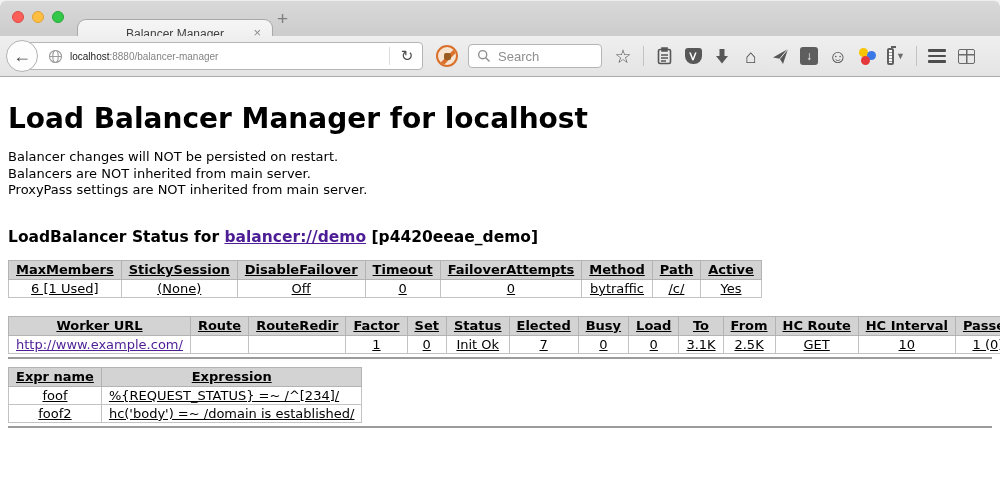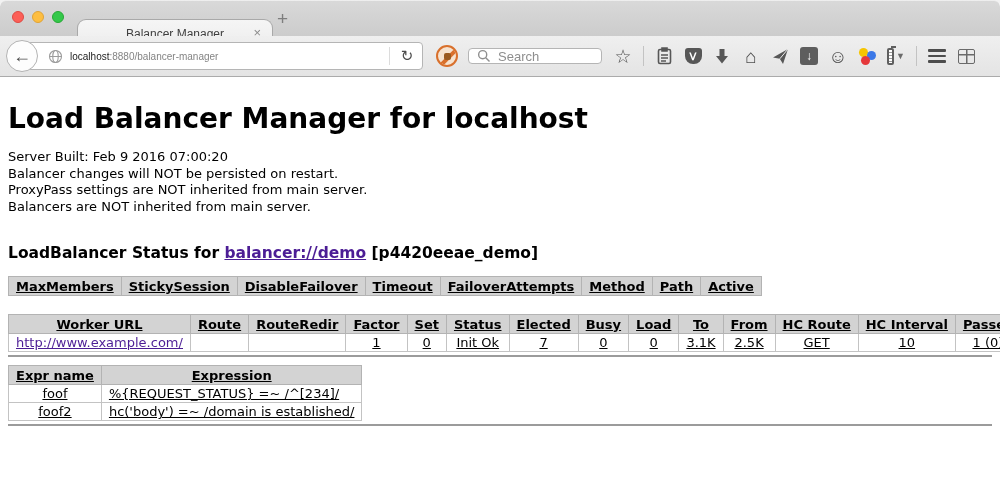--- a/index.html
+++ b/index.html
@@ -60,21 +60,21 @@
   }
   .blocked::before {
     content:""; position:absolute; left:-2px; top:8px; width:26px; height:4px;
     background:#d9702c; transform:rotate(-45deg);
   }
   .blocked::after {
     content:""; position:absolute; left:6px; top:6px; width:7px; height:7px;
     background:#9a5a20; border-radius:2px;
   }
   .searchbar {
-    flex:0 0 134px; height:16px; margin-left:10px; background:#fff;
+    flex:0 0 134px; height:24px; margin-left:10px; background:#fff;
     border:1px solid #b5b5b5; border-radius:4px;
     display:flex; align-items:center; padding:0 8px; gap:7px;
   }
   .search-placeholder { font-size:13px; color:#8e8e8e; }
 
   .iconrow { display:flex; align-items:center; gap:11px; margin-left:12px; }
   .icn { width:18px; height:20px; display:flex; align-items:center; justify-content:center;
          color:#4f4f4f; flex:0 0 auto; }
   .glyph { font-size:19px; line-height:1; color:#4f4f4f; }
   .vsep { width:1px; height:20px; background:#c3c3c3; flex:0 0 auto; }
@@ -222,39 +222,48 @@
       <span class="icn">
           <span class="tiles"></span>
         </span>
     </div>
   </div>
 
   <div class="content">
     <h1 class="page-title">Load Balancer Manager for localhost</h1>
 
     <div class="server-info">
-      <div>Server Built: Feb 9 2016 07:00:20</div>
       <div>Balancer changes will NOT be persisted on restart.</div>
+      <div>Balancers are NOT inherited from main server.</div>
       <div>ProxyPass settings are NOT inherited from main server.</div>
-      <div>Balancers are NOT inherited from main server.</div>
     </div>
 
     <h3 class="balancer-heading"><span>LoadBalancer Status for </span><a class="purple-link">balancer://demo</a><span> [p4420eeae_demo]</span></h3>
 
     <table class="datatable">
       <tbody>
           <tr>
         <th>MaxMembers</th>
         <th>StickySession</th>
         <th>DisableFailover</th>
         <th>Timeout</th>
         <th>FailoverAttempts</th>
         <th>Method</th>
         <th>Path</th>
         <th>Active</th>
+      </tr>
+      <tr>
+        <td>6 [1 Used]</td>
+        <td>(None)</td>
+        <td>Off</td>
+        <td>0</td>
+        <td>0</td>
+        <td>bytraffic</td>
+        <td>/c/</td>
+        <td>Yes</td>
       </tr>
     </tbody>
       </table>
 
     <table class="datatable worker-table">
       <tbody>
           <tr>
         <th>Worker URL</th>
         <th>Route</th>
         <th>RouteRedir</th>

